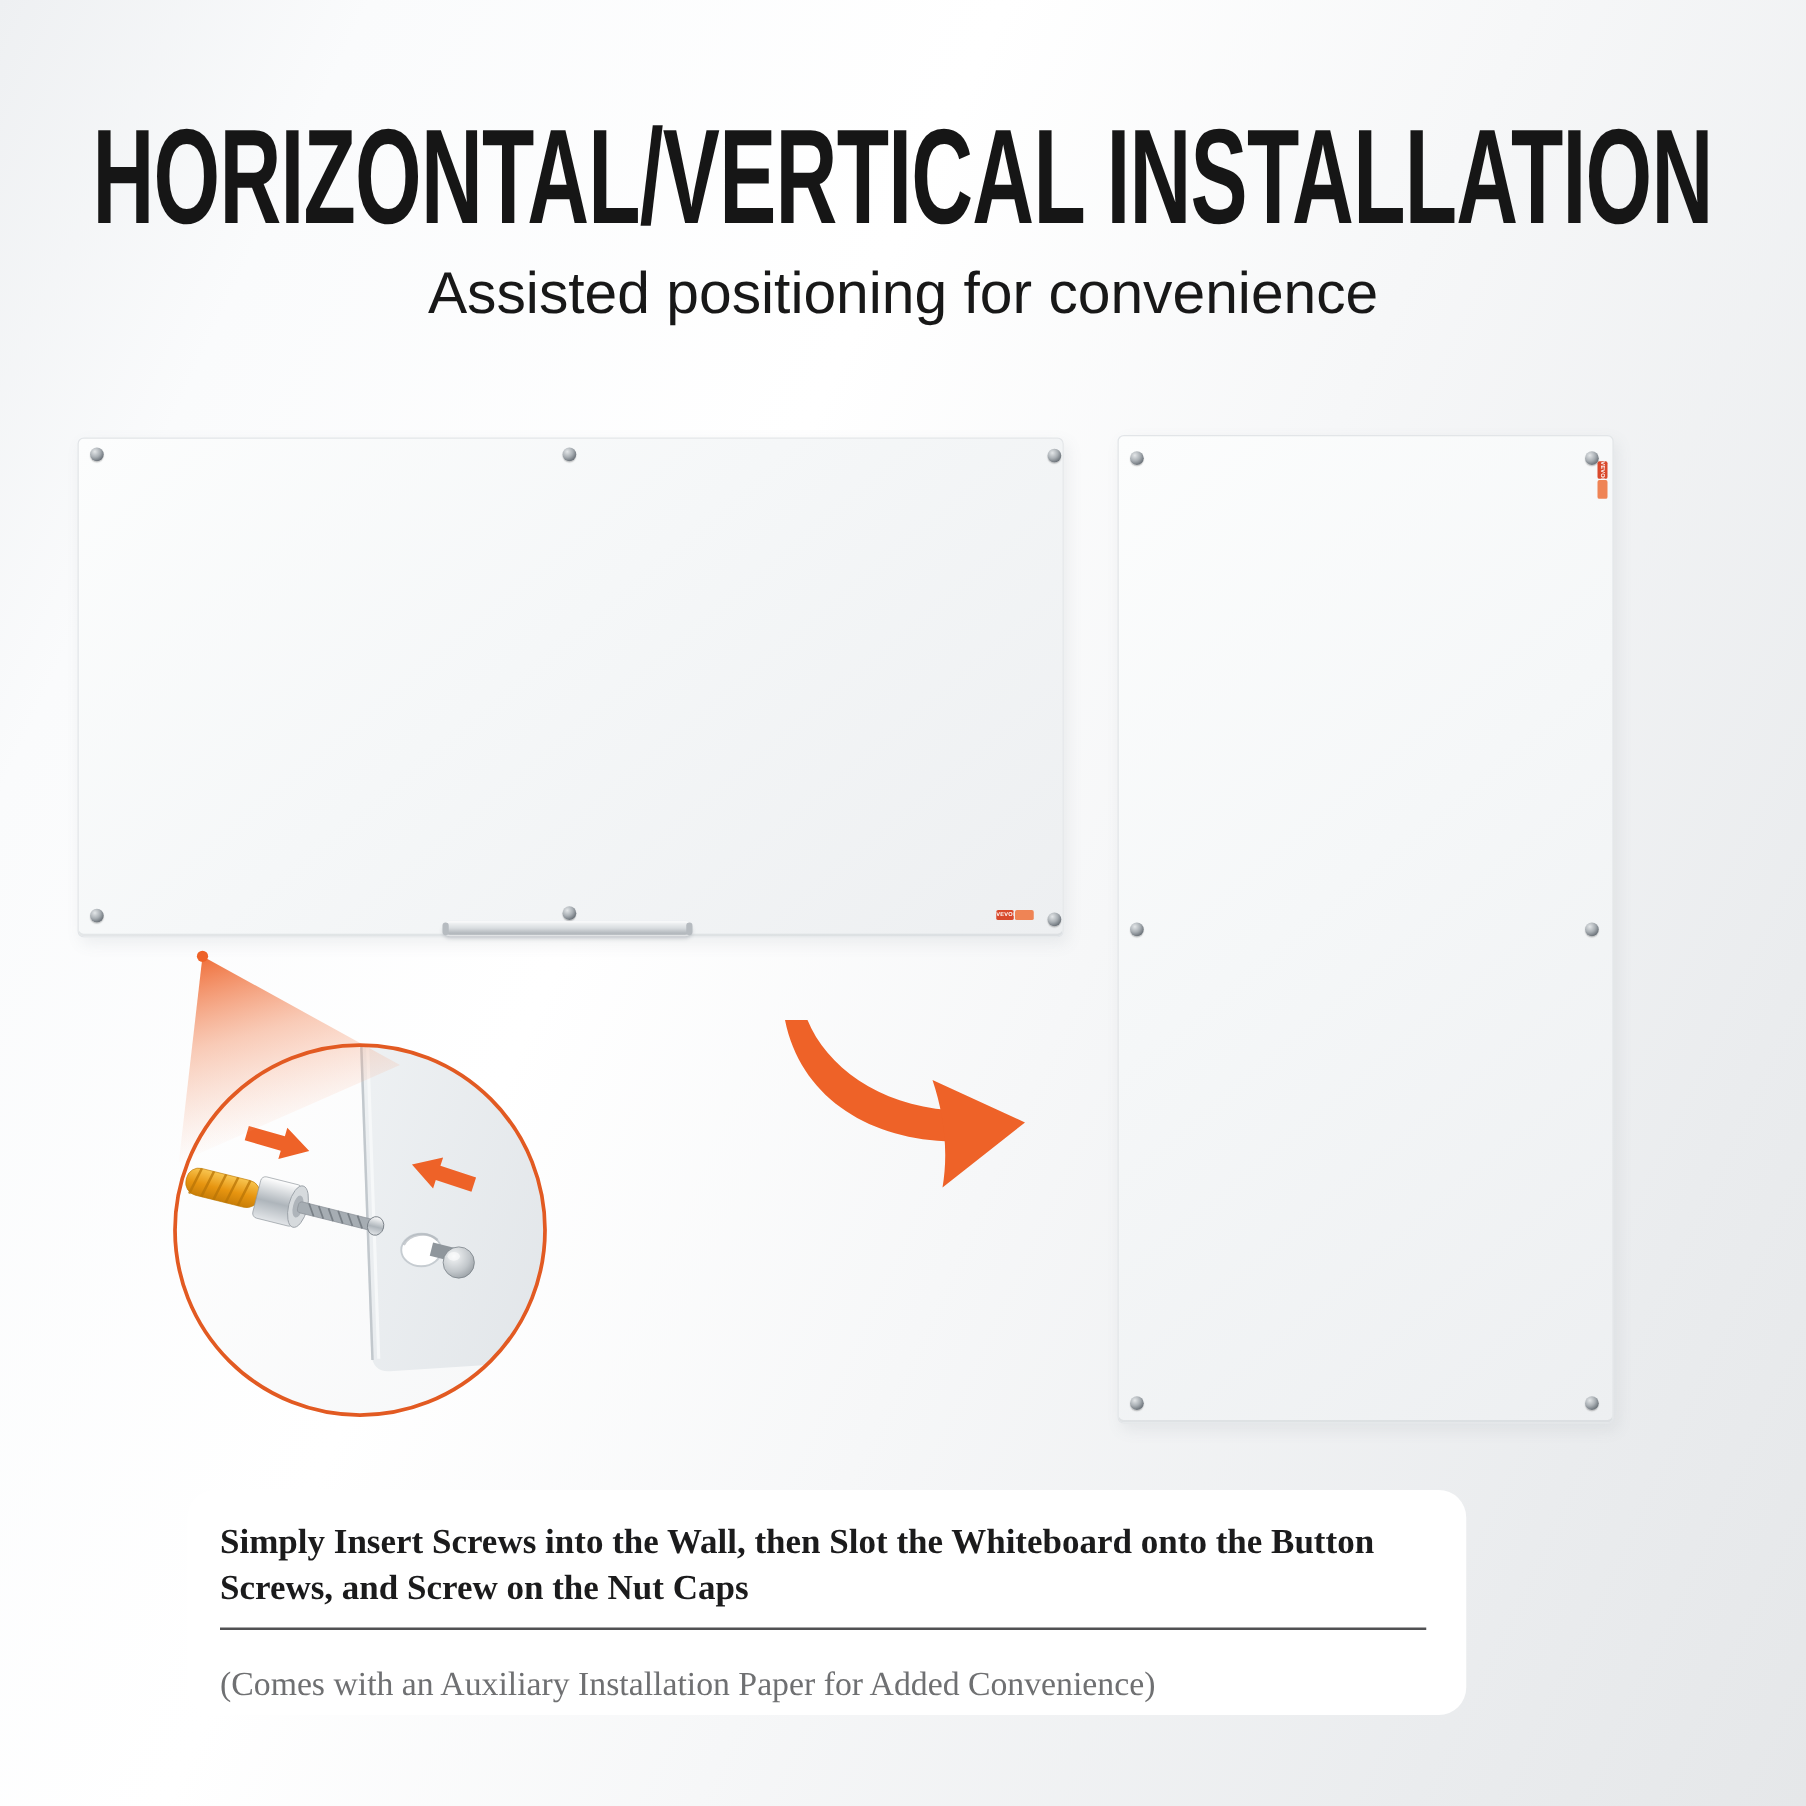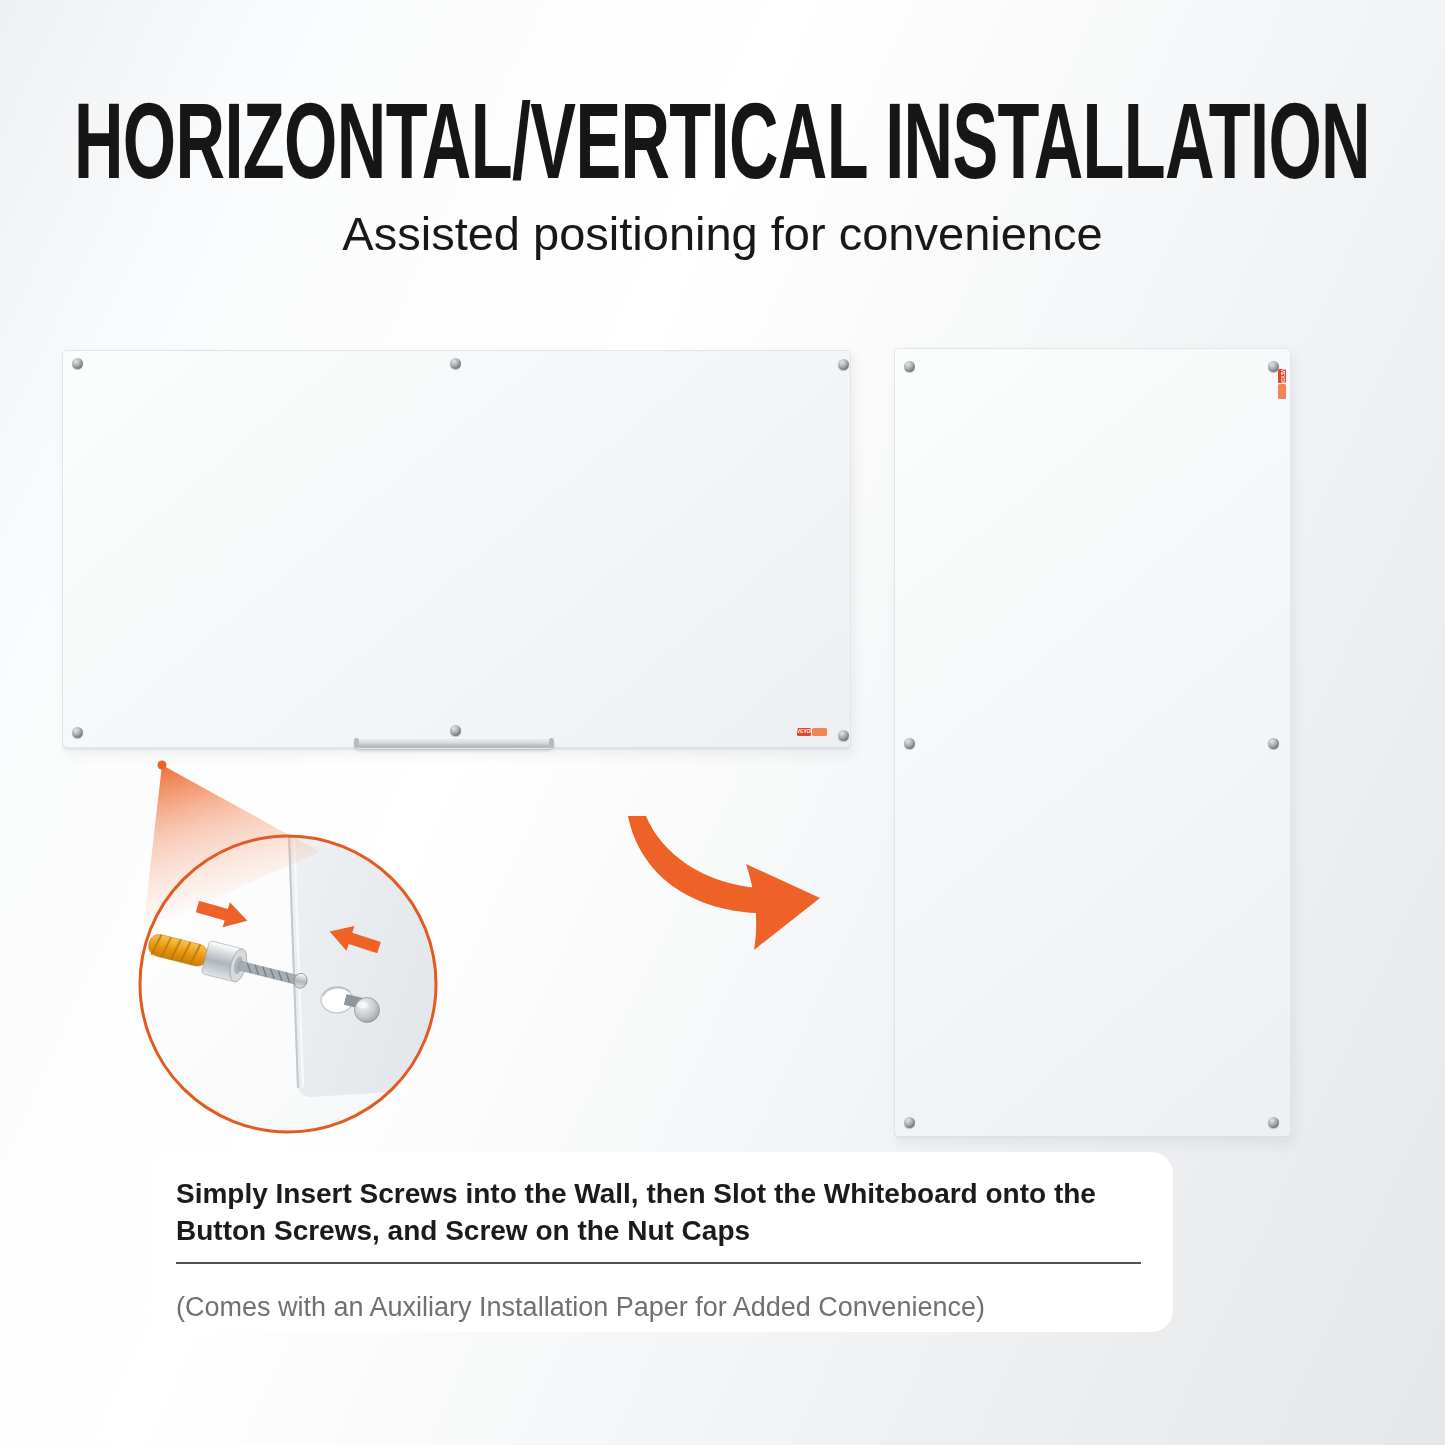--- a/index.html
+++ b/index.html
@@ -30,22 +30,22 @@
   .badge{position:absolute;width:30px;height:8px;display:flex;gap:1px;}
   .badge-main{flex:0 0 14px;background:#d9492c;border-radius:1.5px;color:#ffffff;
     font-size:4.5px;font-weight:bold;line-height:8px;text-align:center;letter-spacing:.2px;overflow:hidden;}
   .badge-side{flex:1;background:#ef8455;border-radius:1.5px;}
   .badge-h{left:734px;top:377px;}
   .badge-v{left:372px;top:31px;transform:rotate(90deg);transform-origin:center;}
   
   .inset-svg{position:absolute;left:105px;top:748px;width:370px;height:402px;}
   .curve-arrow-svg{position:absolute;left:600px;top:790px;width:260px;height:180px;}
   
-  .card{position:absolute;left:150px;top:1152px;width:1023px;height:180px;box-sizing:border-box;
-    background:#ffffff;border-radius:22px;padding:23px 30px 0 26px;}
+  .card{position:absolute;left:150px;top:1192px;width:1023px;height:180px;box-sizing:border-box;
+    background:#ffffff;border-radius:22px;padding:23px 30px 0 26px;font-family:Liberation Serif, serif;}
   .card-instruction{margin:0;max-width:950px;font-size:28px;font-weight:bold;color:#1b1b1c;line-height:37px;}
   .card-divider{margin:13px 2px 0 0;border:none;border-top:2px solid #515153;}
   .card-note{margin:28px 0 0 0;font-size:27px;color:#6f7072;font-weight:400;}
 </style>
 </head>
 <body>
 
 <div class="canvas">
 
   <svg class="title-svg">

